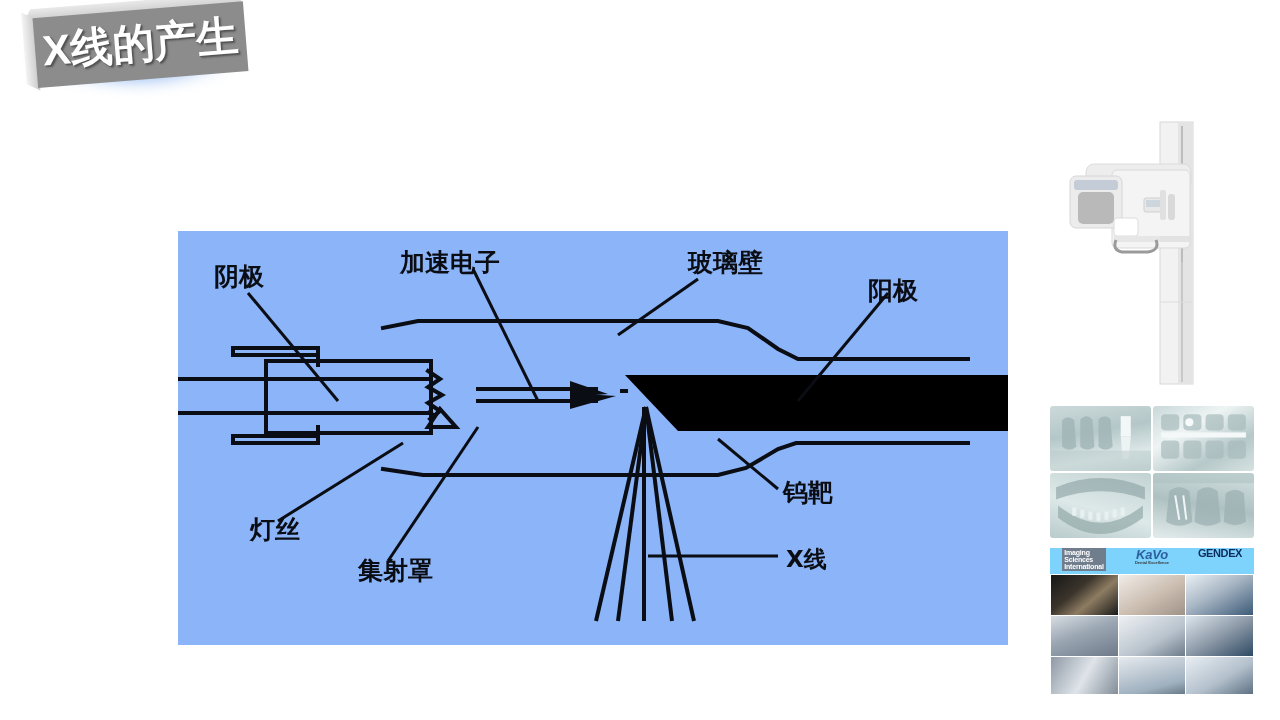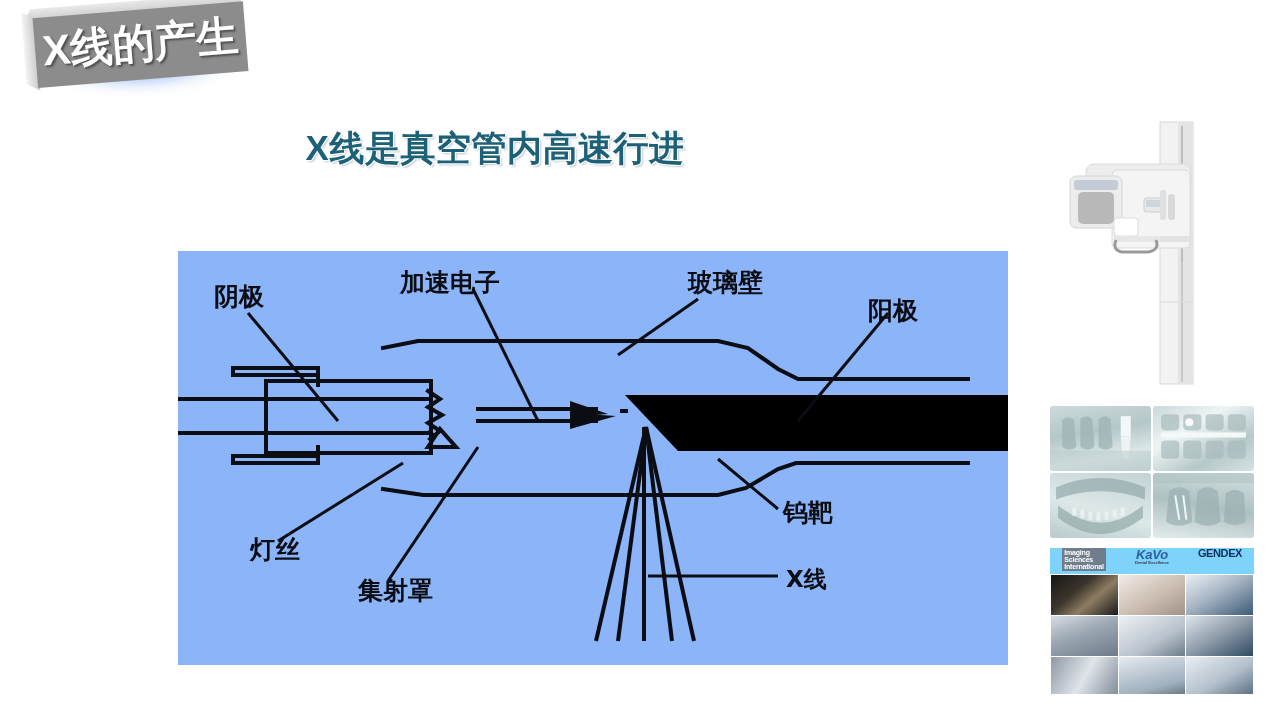--- a/index.html
+++ b/index.html
@@ -103,21 +103,20 @@
 
   
   #diagram-panel {
     position: absolute;
     left: 178px;
     top: 231px;
     width: 830px;
     height: 414px;
     background: #8cb4f8;
     overflow: hidden;
-    margin-top: 20px;
   }
   #tube-svg { display: block; }
   .dg-label {
     font-family: "DejaVu Sans", "Liberation Sans", sans-serif;
     font-size: 25px;
     font-weight: 700;
     fill: #0b0d14;
   }
   .dg-label-sm {
     font-family: "DejaVu Sans", "Liberation Sans", sans-serif;
@@ -230,21 +229,20 @@
   <div id="title-slab">
     <div class="slab-top"></div>
     <div class="slab-left"></div>
     <div class="slab-face">
       <span id="title-text">X线的产生</span>
     </div>
   </div>
 </div>
 
 <div id="subtitle">
-  <span class="line1">X线是真空管内高速行进</span>
 </div>
 
 <div id="diagram-panel">
   <svg id="tube-svg" width="830" height="414" viewBox="0 0 830 414">
     <g stroke="#0b0d14" fill="none" stroke-width="4" stroke-linecap="square">
 
       <path d="M205 97 L240 90 L540 90 L570 97 L600 118 L620 128 L790 128"></path>
 
       <path d="M205 238 L245 244 L540 244 L568 237 L600 218 L618 212 L790 212"></path>
 

